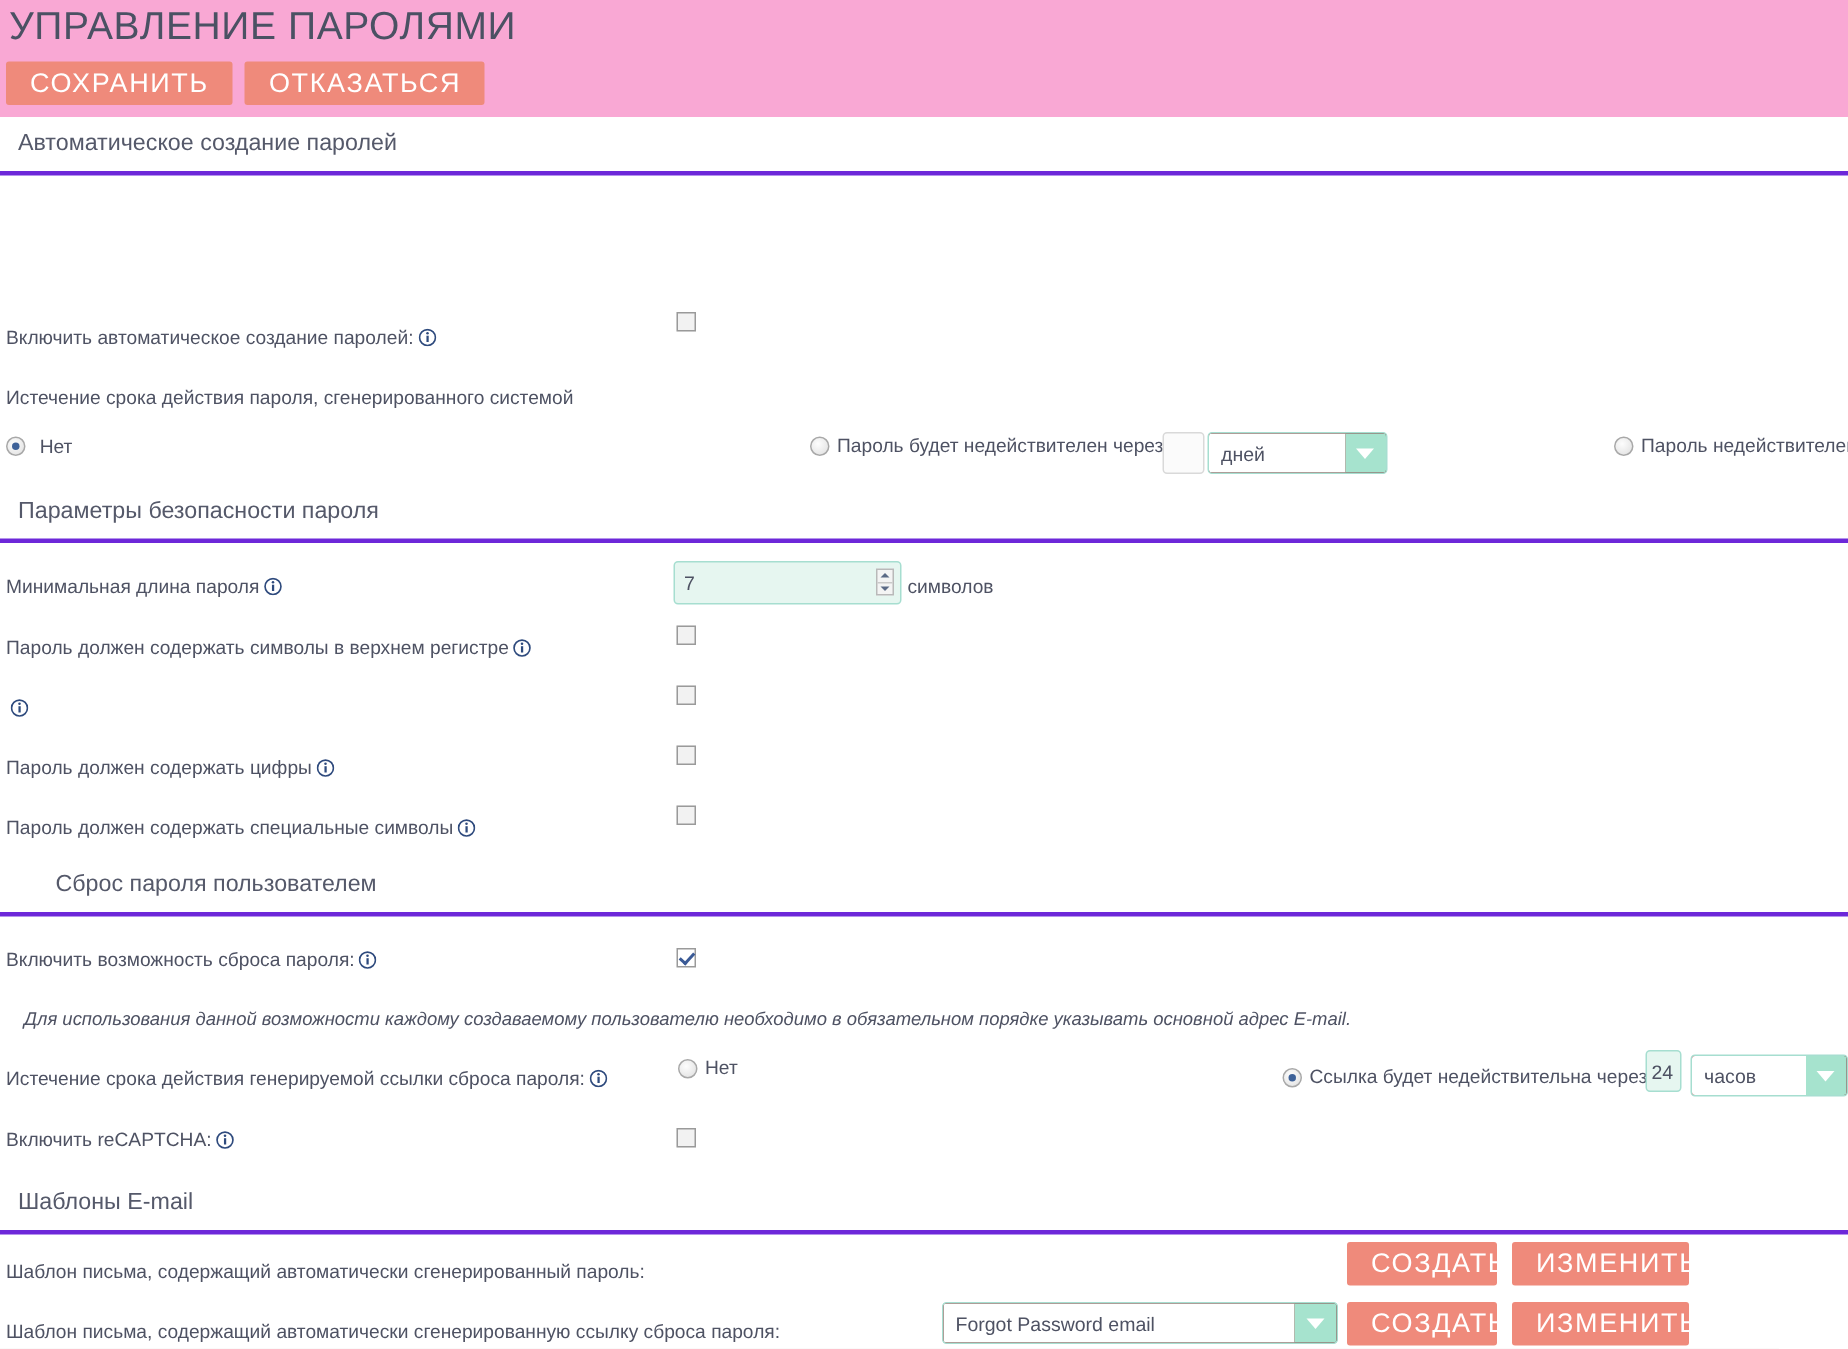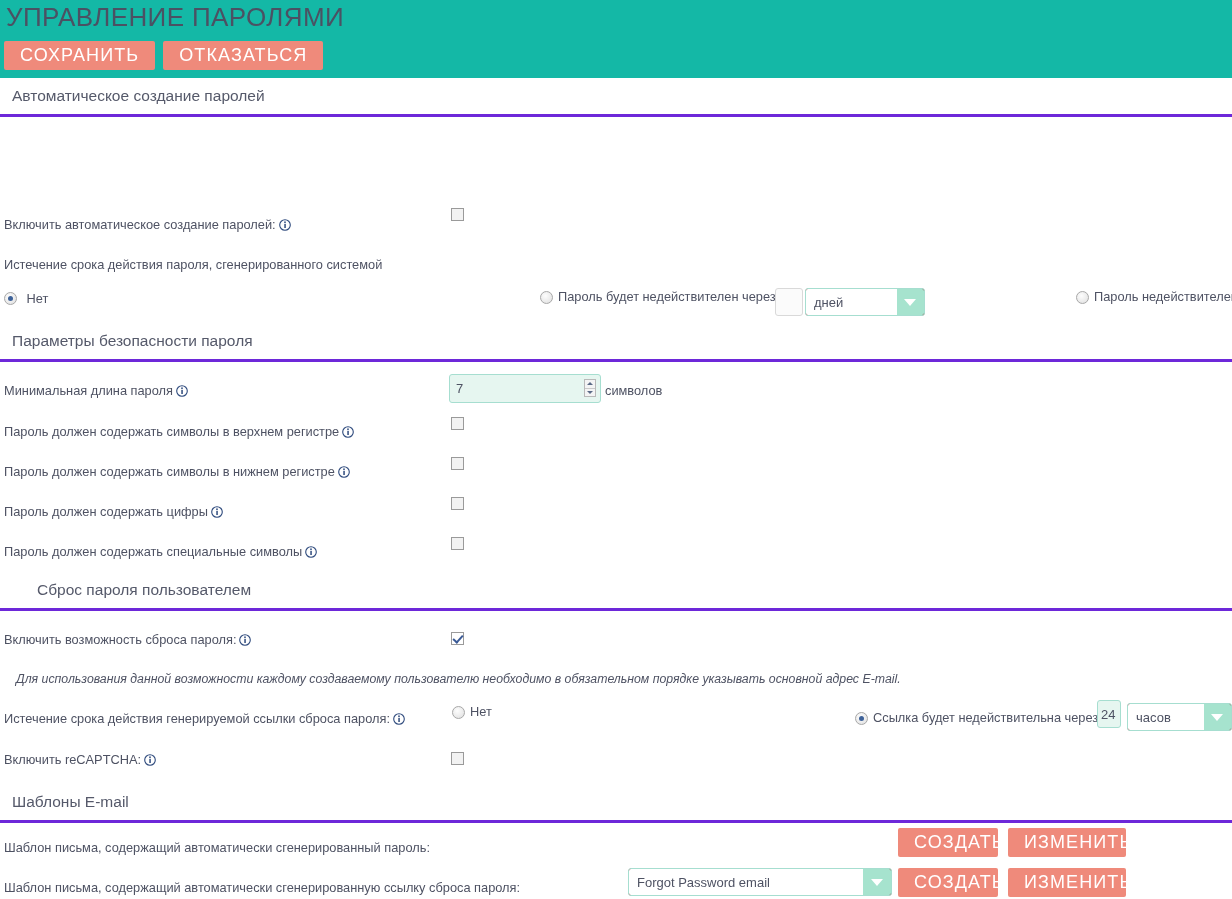--- a/index.html
+++ b/index.html
@@ -8,21 +8,21 @@
     width: 1232px; height: 899px;
     overflow: hidden;
     background: #f5f5f5;
     font-family: "Liberation Sans", sans-serif;
     color: #4a4f5c;
   }
   .page { position: relative; width: 1232px; height: 899px; background: #f5f5f5; }
 
   
   .header-zone {
-    background: #14b8a6;
+    background: #f9a8d4;
     padding: 0 0 0 0;
     height: 78px;
   }
   .page-title {
     font-size: 26px;
     font-weight: 400;
     color: #4b5163;
     letter-spacing: 0.4px;
     padding: 1px 0 0 6px;
     margin: 0;
@@ -282,21 +282,21 @@
     <div class="abs lbl" style="left:4px; top:346px;">
       <span>Пароль должен содержать символы в верхнем регистре</span><svg class="info-icon" viewBox="0 0 12 12">
           <circle cx="6" cy="6" r="5.3" fill="none" stroke="#2e4a7d" stroke-width="1.1"></circle>
           <circle cx="6" cy="3.2" r="0.85" fill="#2e4a7d"></circle>
           <rect x="5.3" y="4.8" width="1.5" height="4.2" fill="#2e4a7d"></rect>
         </svg>
     </div>
     <div class="abs cbx" style="left:451px; top:339px;"></div>
 
     <div class="abs lbl" style="left:4px; top:386px;">
-      <span>Пароль должен содержать символы в нижнем регистре</span><svg class="info-icon" viewBox="0 0 12 12">
+      <svg class="info-icon" viewBox="0 0 12 12">
           <circle cx="6" cy="6" r="5.3" fill="none" stroke="#2e4a7d" stroke-width="1.1"></circle>
           <circle cx="6" cy="3.2" r="0.85" fill="#2e4a7d"></circle>
           <rect x="5.3" y="4.8" width="1.5" height="4.2" fill="#2e4a7d"></rect>
         </svg>
     </div>
     <div class="abs cbx" style="left:451px; top:379px;"></div>
 
     <div class="abs lbl" style="left:4px; top:426px;">
       <span>Пароль должен содержать цифры</span><svg class="info-icon" viewBox="0 0 12 12">
           <circle cx="6" cy="6" r="5.3" fill="none" stroke="#2e4a7d" stroke-width="1.1"></circle>

